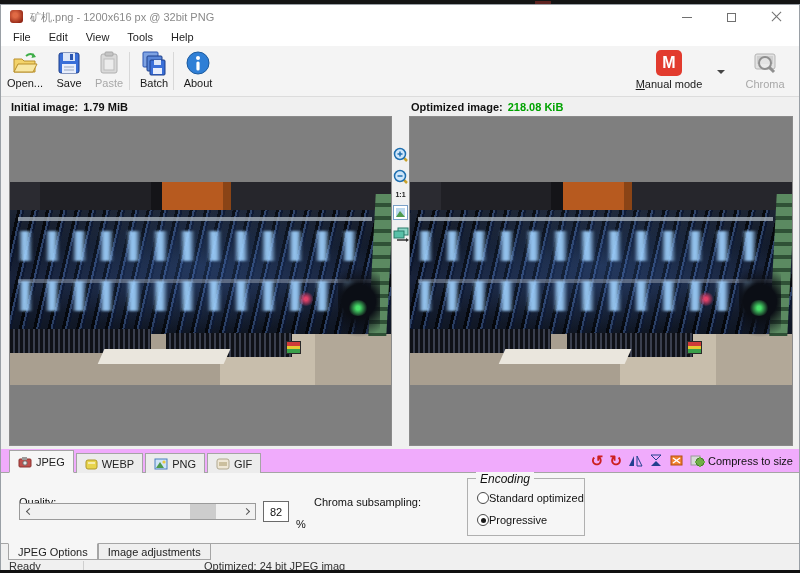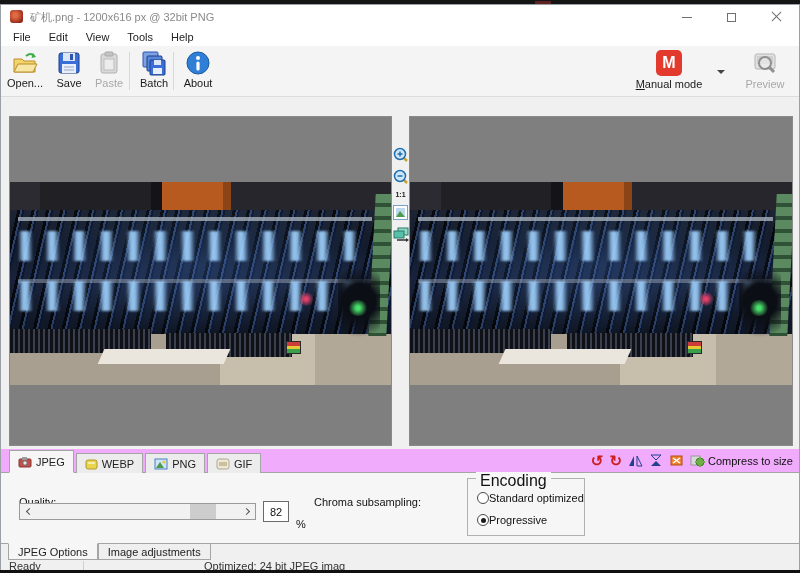--- a/index.html
+++ b/index.html
@@ -107,21 +107,21 @@
   .chev.l { transform:rotate(45deg); margin-left:2px; } .chev.r { transform:rotate(225deg); margin-right:2px; }
   .sb-thumb { position:absolute; left:170px; top:0; width:26px; height:15px; background:#cdcdcd; }
   .spin { position:absolute; left:262px; top:28px; width:26px; height:21px; border:1px solid #6a6a6a; background:#fff;
     font-size:11px; display:flex; align-items:center; justify-content:center; color:#111; }
   .pct { left:295px; top:33px; }
   .c-label { left:313px; top:11px; }
   .select { position:absolute; left:313px; top:28px; width:126px; height:22px; border:1px solid #707070; background:#fff;
     font-size:11px; color:#222; display:flex; align-items:center; padding-left:6px; }
   .sel-chev { position:absolute; right:7px; top:7px; width:6px; height:6px; border-left:1.5px solid #555; border-bottom:1.5px solid #555; transform:rotate(-45deg); }
   .groupbox { position:absolute; left:466px; top:5px; width:118px; height:58px; border:1px solid #b0b0b0; }
-  .gb-title { position:absolute; top:-7px; left:8px; background:#f6f6f6; padding:0 4px; font-size:16px; color:#111; }
+  .gb-title { position:absolute; top:-7px; left:8px; background:#f6f6f6; padding:0 4px; font-size:12px; color:#111;font-style:italic; }
   .radiorow { position:absolute; left:9px; display:flex; align-items:center; font-size:11px; color:#111; }
   .rr1 { top:13px; } .rr2 { top:35px; }
   .radio { width:12px; height:12px; border:1px solid #4a4a4a; border-radius:50%; background:#fff; position:relative; flex:none; }
   .radio.checked::after { content:""; position:absolute; left:2.5px; top:2.5px; width:5px; height:5px; border-radius:50%; background:#1a1a1a; }
 
   
   .btabs { position:absolute; left:0; top:538px; right:0; height:17px; background:#f0f0f0; border-top:1px solid #a5a5a5; display:flex; padding-left:7px; }
   .btab { height:16px; padding:0 9px; font-size:11px; color:#222; display:flex; align-items:center;
     border:1px solid #a5a5a5; border-top:none; background:#efefef; }
   .btab.active { background:#f6f6f6; margin-top:-1px; height:17px; border-top:1px solid #f6f6f6; }
@@ -234,24 +234,34 @@
       <div class="dd-arrow"></div>
       <div class="previewbtn">
         <span>
           <svg width="26" height="26" viewBox="0 0 26 26">
             <rect x="3" y="4" width="20" height="15" rx="2" fill="#e2e2e2" stroke="#b4b4b4"></rect>
             <rect x="5" y="6" width="16" height="8" fill="#cfcfcf"></rect>
             <circle cx="13" cy="13" r="6" fill="rgba(240,240,240,.6)" stroke="#8f8f8f" stroke-width="2"></circle>
             <line x1="17" y1="17" x2="22" y2="22" stroke="#8f8f8f" stroke-width="3"></line>
           </svg>
         </span>
-        <span class="lbl">Preview</span>
-      </div>
-    </div>
-
+        <span class="lbl">Chroma</span>
+      </div>
+    </div>
+
+    <div class="labelrow">
+      <div class="lgroup lg-init">
+        <span>Initial image:</span>
+        <span>1.79 MiB</span>
+      </div>
+      <div class="lgroup lg-opt">
+        <span>Optimized image:</span>
+        <span class="greenval">218.08 KiB</span>
+      </div>
+    </div>
 
     <div class="panel leftp">
       <div class="photo">
         <div class="ph-top"></div>
         <div class="ph-rig">
           <div class="glow r1"></div>
           <div class="glow r2"></div>
         </div>
         <div class="ph-bottom">
           <div class="hs hs1"></div>

